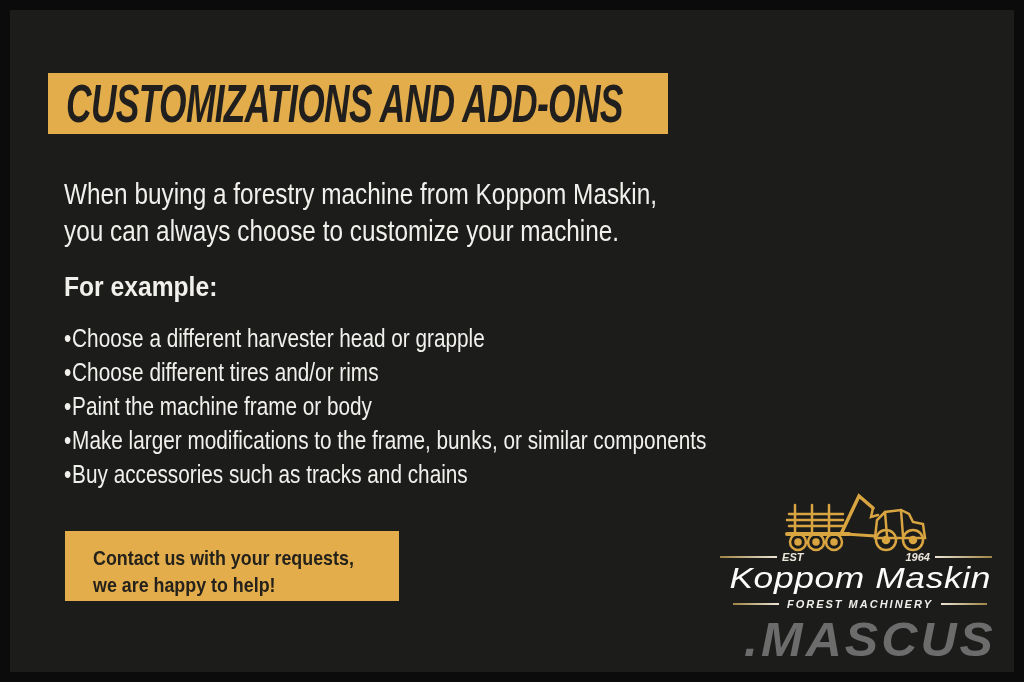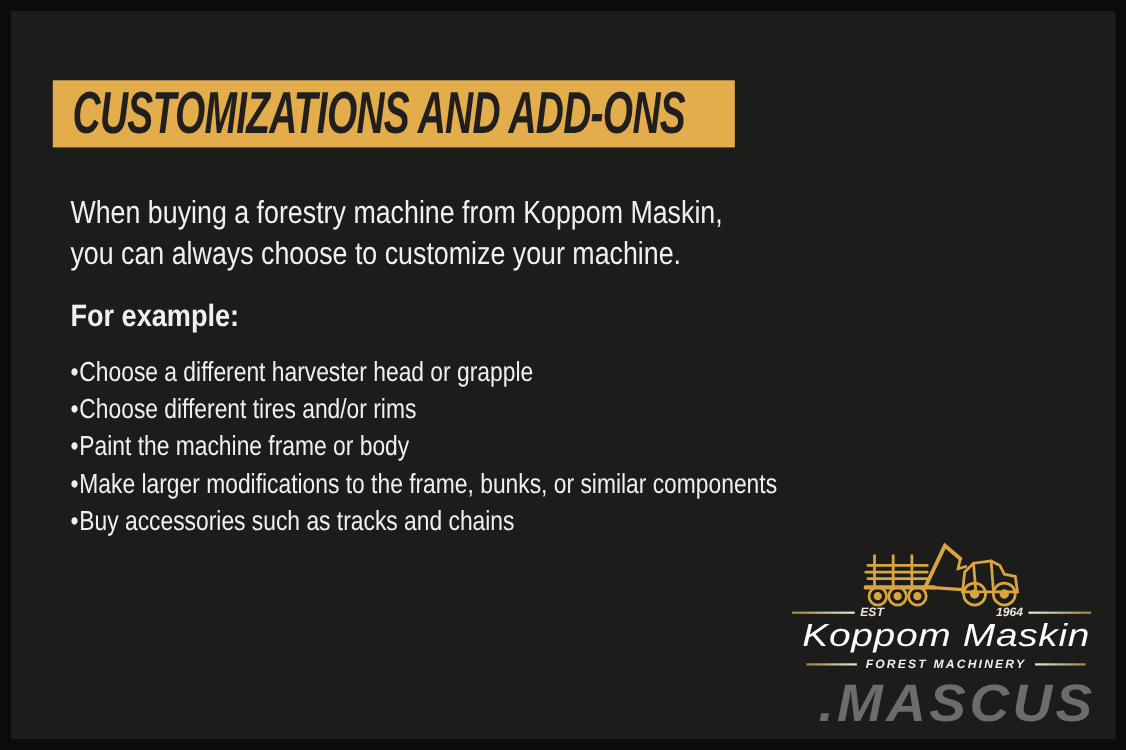--- a/index.html
+++ b/index.html
@@ -112,20 +112,26 @@
   <div class="examples-heading">For example:</div>
 
   <ul class="bullet-list">
     <li><span class="bullet">•</span><span>Choose a different harvester head or grapple</span></li>
     <li><span class="bullet">•</span><span>Choose different tires and/or rims</span></li>
     <li><span class="bullet">•</span><span>Paint the machine frame or body</span></li>
     <li><span class="bullet">•</span><span>Make larger modifications to the frame, bunks, or similar components</span></li>
     <li><span class="bullet">•</span><span>Buy accessories such as tracks and chains</span></li>
   </ul>
 
+  <div class="contact-box">
+    <div class="contact-text">
+      <div>Contact us with your requests,</div>
+      <div>we are happy to help!</div>
+    </div>
+  </div>
 
   <div class="logo">
     <svg class="machine-icon" viewBox="0 0 150 62" xmlns="http://www.w3.org/2000/svg">
       <g stroke="#d9a541" fill="none" stroke-width="2.5" stroke-linecap="round">
 
         <line x1="4" y1="24" x2="58" y2="24"></line>
         <line x1="2" y1="30" x2="58" y2="30"></line>
         <line x1="4" y1="36" x2="58" y2="36"></line>
 
         <line x1="10" y1="15" x2="10" y2="44"></line>

